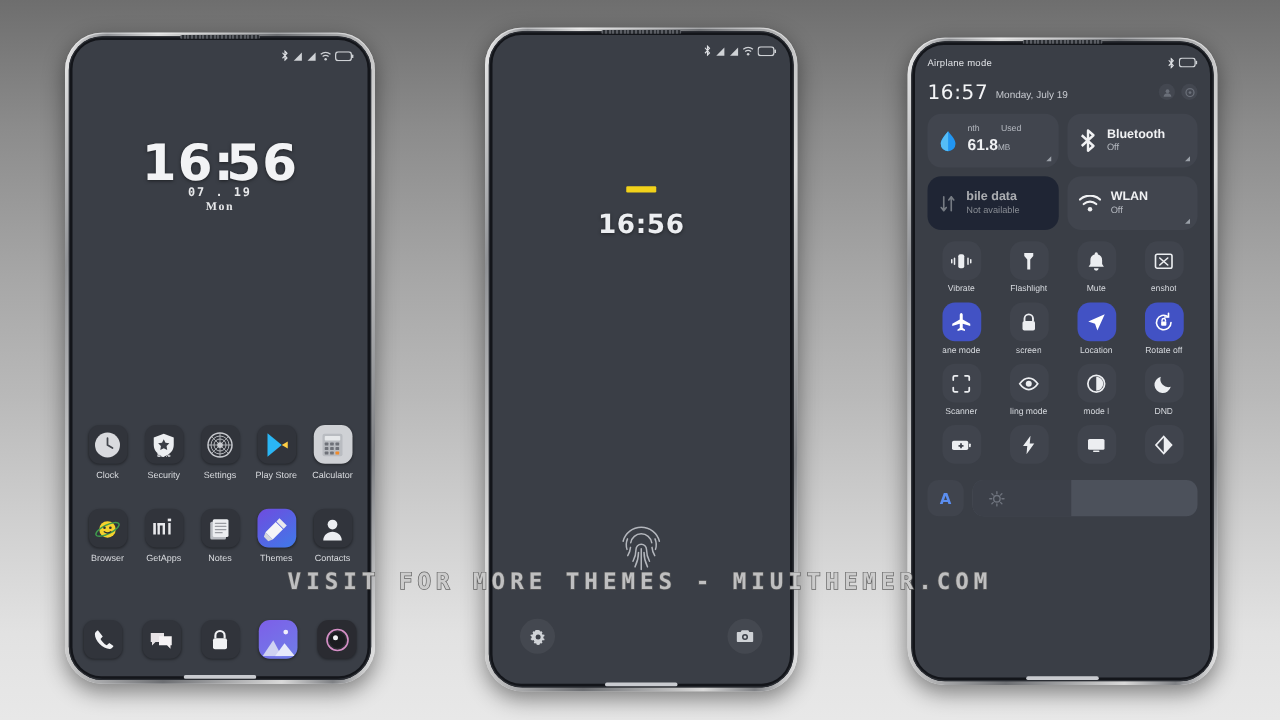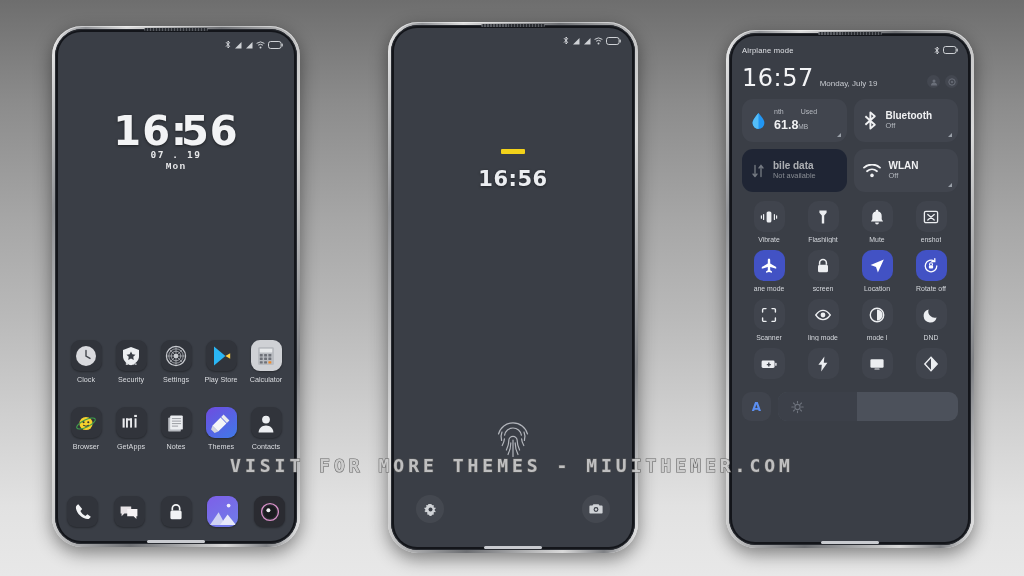--- a/index.html
+++ b/index.html
@@ -65,21 +65,21 @@
   }
   .clock-sep { display:inline-block; width:10px; text-align:center; }
   .clock-date {
     position: absolute; top: 117px; left: 0; right: 0; text-align: center;
     color: #e7e8ea; font-size: 9.5px; font-weight: 700; letter-spacing: 1.6px;
     font-family: "DejaVu Sans Mono", monospace;
   }
   .clock-day {
     position: absolute; top: 129px; left: 0; right: 0; text-align: center;
     color: #e7e8ea; font-size: 9.5px; font-weight: 700; letter-spacing: 1.2px;
-    font-family: Liberation Mono, monospace;
+    font-family: Liberation Serif, serif;
   }
 
   .appgrid { position: absolute; left: 9px; right: 9px; display: flex; justify-content: space-between; }
   .app { width: 38px; display: flex; flex-direction: column; align-items: center; }
   .app-ico {
     width: 31px; height: 31px; border-radius: 9px;
     background: #31343b; display: flex; align-items: center; justify-content: center;
     box-shadow: 0 1px 2px rgba(0,0,0,.35);
     position: relative; overflow: hidden;
   }
@@ -116,21 +116,21 @@
     background: rgba(255,255,255,.055);
     display:flex; align-items:center; justify-content:center;
   }
 
   
   .cc { position:absolute; inset:0; padding: 6px 10px 0; color:#e8eaed; }
   .cc-top { display:flex; justify-content:space-between; align-items:center; height:14px; margin-top:1px; }
   .cc-airplane { font-size:7.6px; color:#dfe1e5; letter-spacing:.2px; }
   .cc-right { display:flex; align-items:center; gap:3px; }
   .cc-clockrow { display:flex; align-items:flex-end; margin-top:9px; }
-  .cc-time { font-size:24px; font-weight:400; letter-spacing:.5px; line-height:1;
+  .cc-time { font-size:16px; font-weight:400; letter-spacing:.5px; line-height:1;
              font-family:"DejaVu Sans", sans-serif; color:#f3f4f6; }
   .cc-date { font-size:8px; color:#c8cbd1; margin-left:6px; margin-bottom:2px; }
   .cc-userbtns { margin-left:auto; display:flex; gap:5px; margin-bottom:2px; }
   .cc-circ { width:13px;height:13px;border-radius:50%;background:#434750;
              display:flex;align-items:center;justify-content:center; }
 
   .bigtiles { display:flex; gap:7px; margin-top:9px; }
   .bigcol { flex:1; display:flex; flex-direction:column; gap:7px; }
   .bigtile {
     height:43px; border-radius:11px; background:#41454e;

